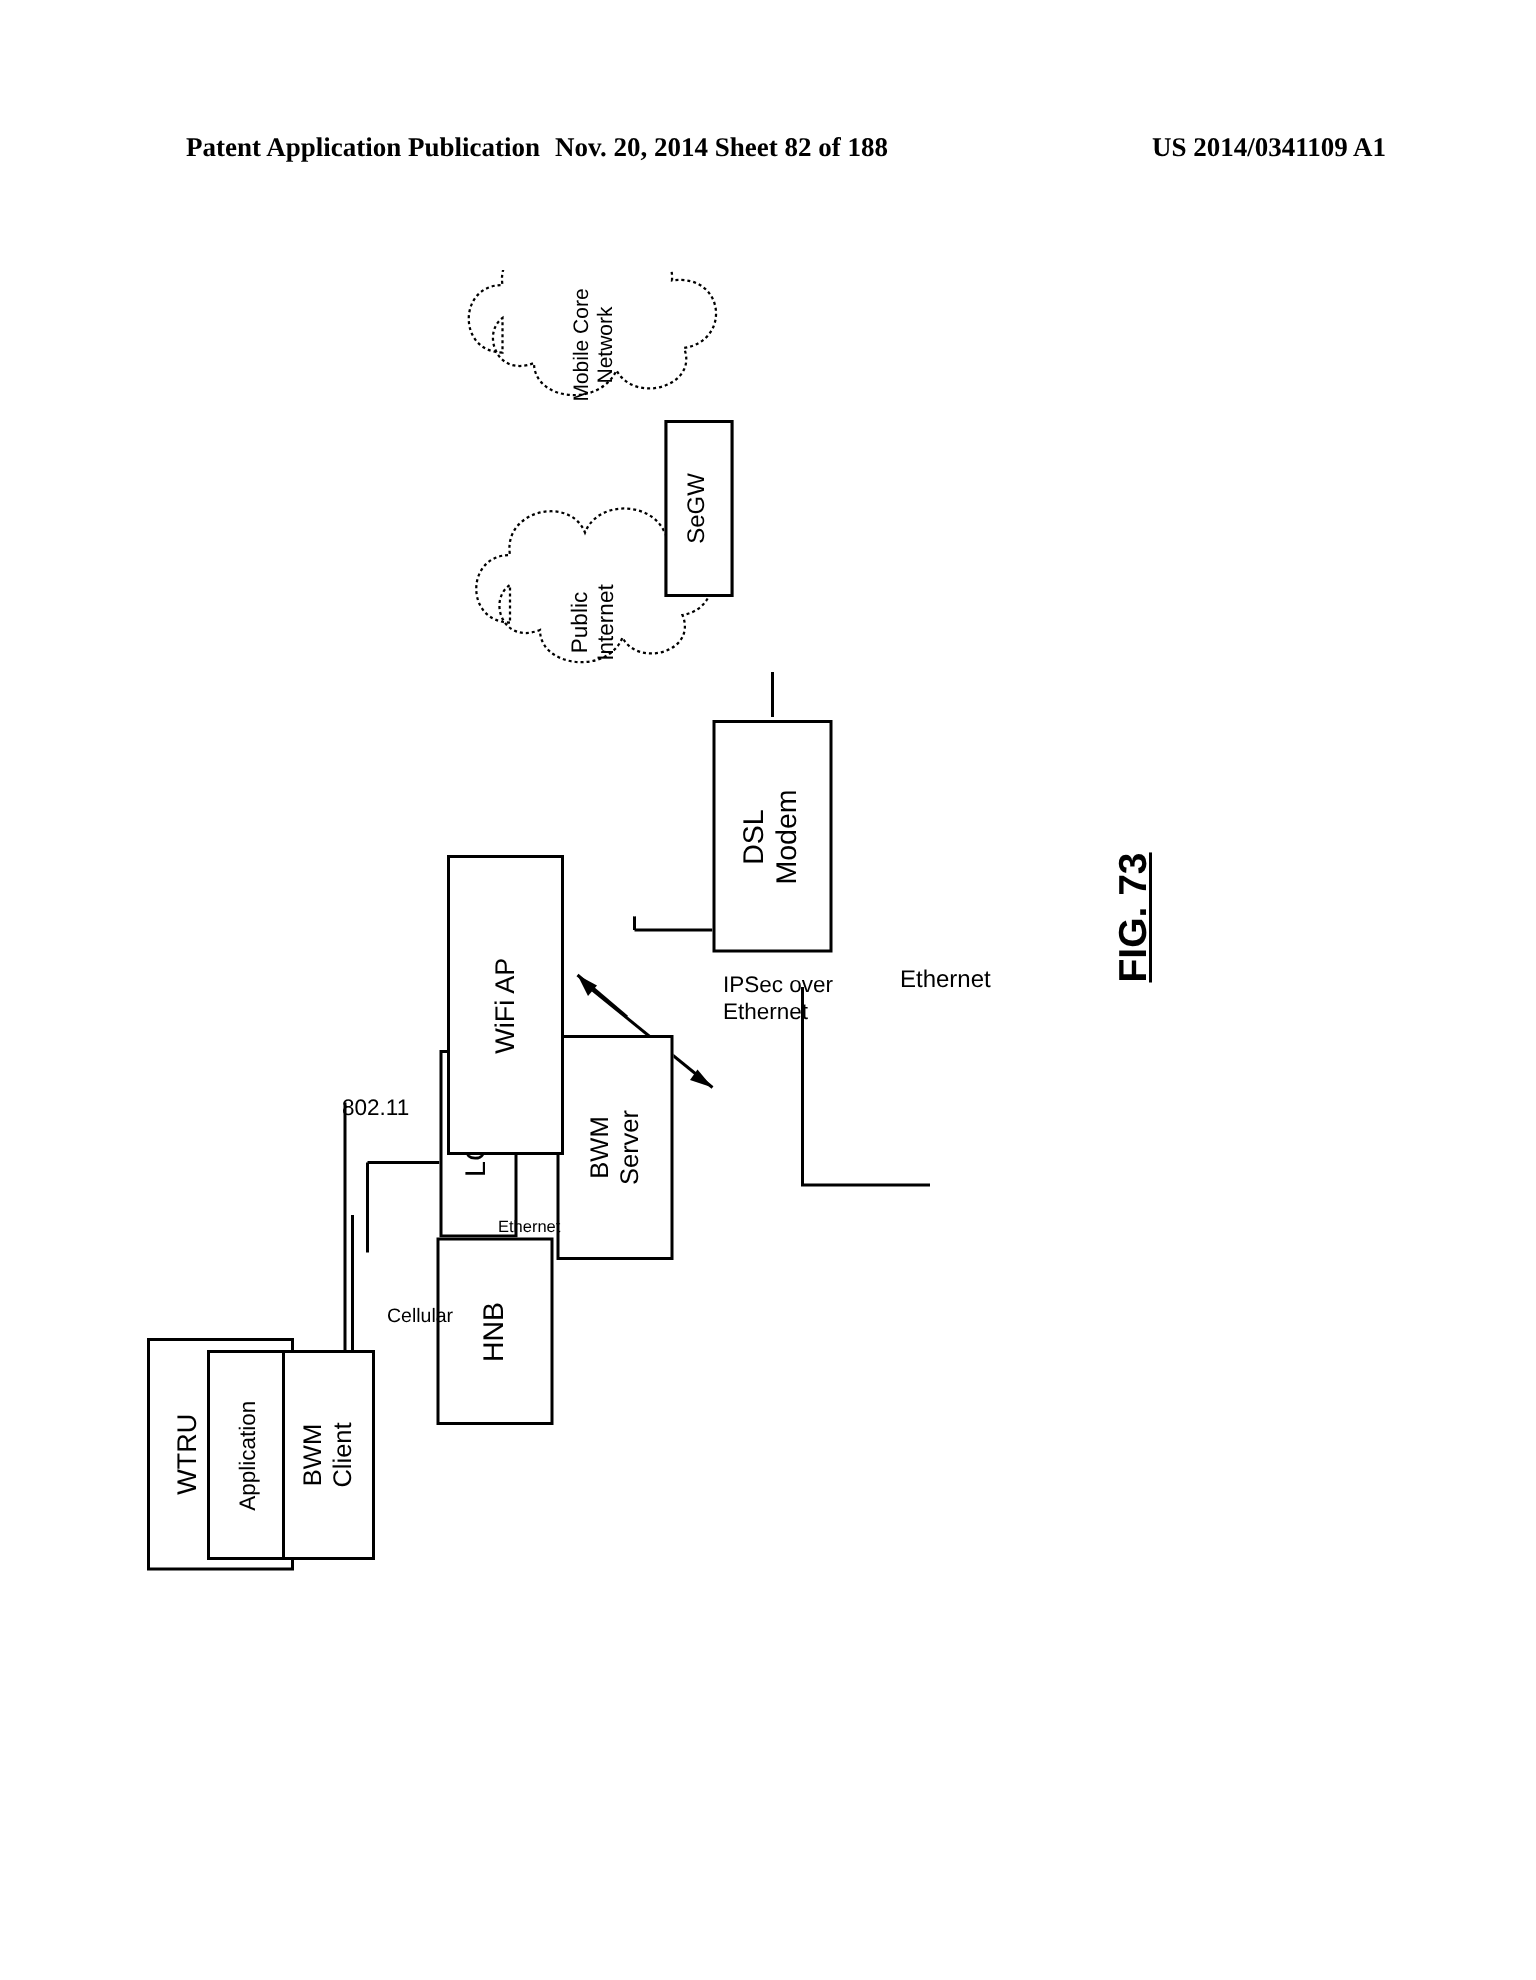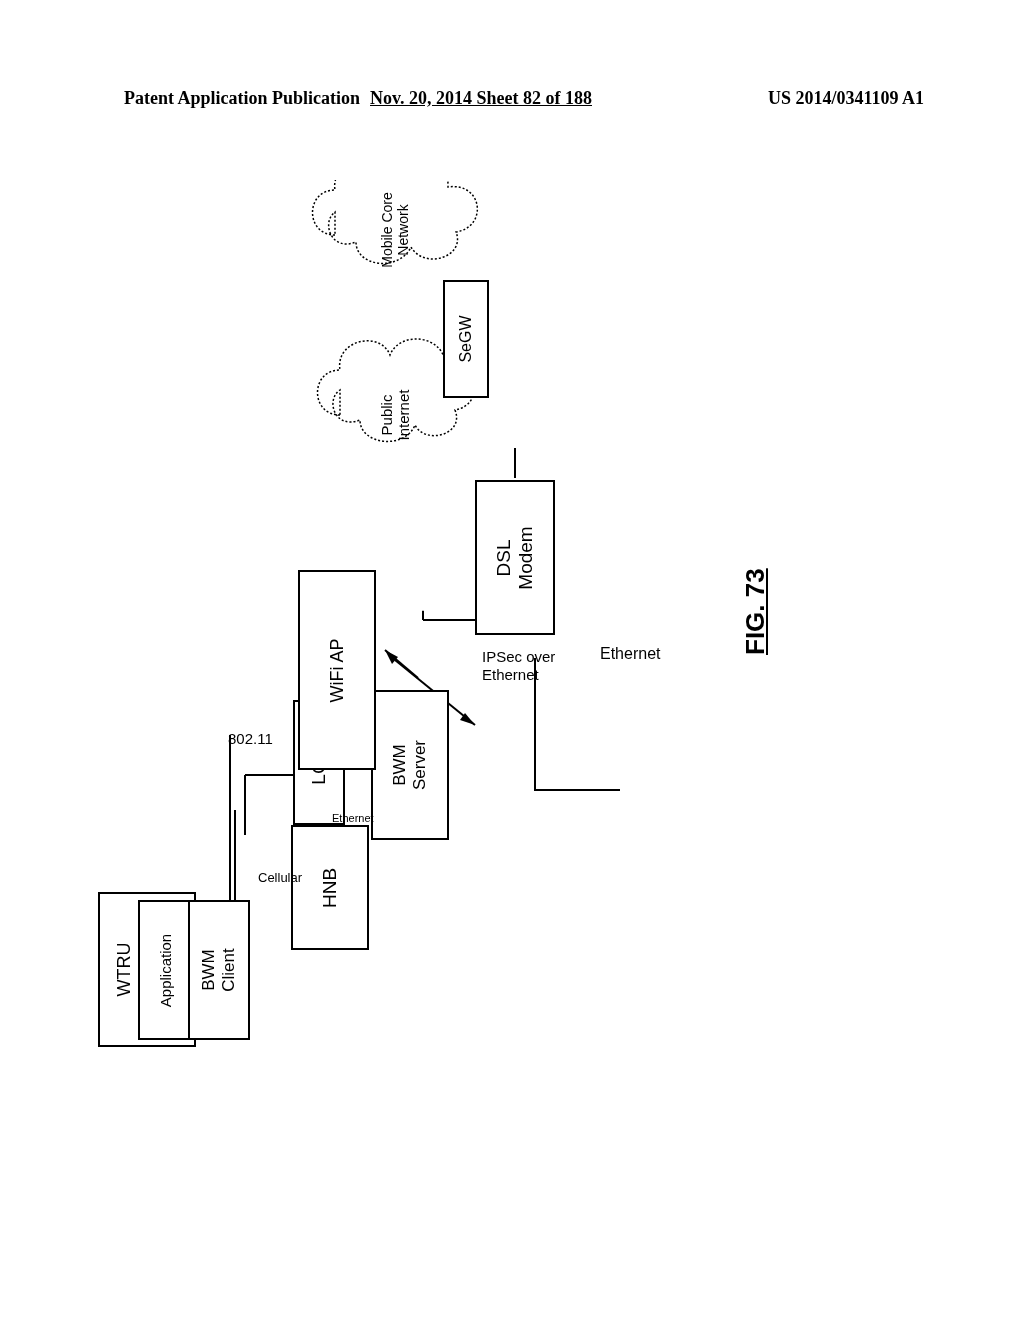--- a/index.html
+++ b/index.html
@@ -13,21 +13,21 @@
   .header {
     position: absolute;
     top: 88px;
     left: 0;
     right: 0;
     display: flex;
     font-size: 18px;
     font-weight: bold;
   }
   .header .left { position: absolute; left: 112px; margin-left: 12px; }
-  .header .center { position: absolute; left: 370px; text-decoration: underline; }
+  .header .center { position: absolute; left: 370px; }
   .header .right { position: absolute; right: 100px; }
   .figure-area {
     position: absolute;
     top: 180px;
     left: 80px;
     width: 860px;
     height: 920px;
   }
   .fig-label {
     position: absolute;

